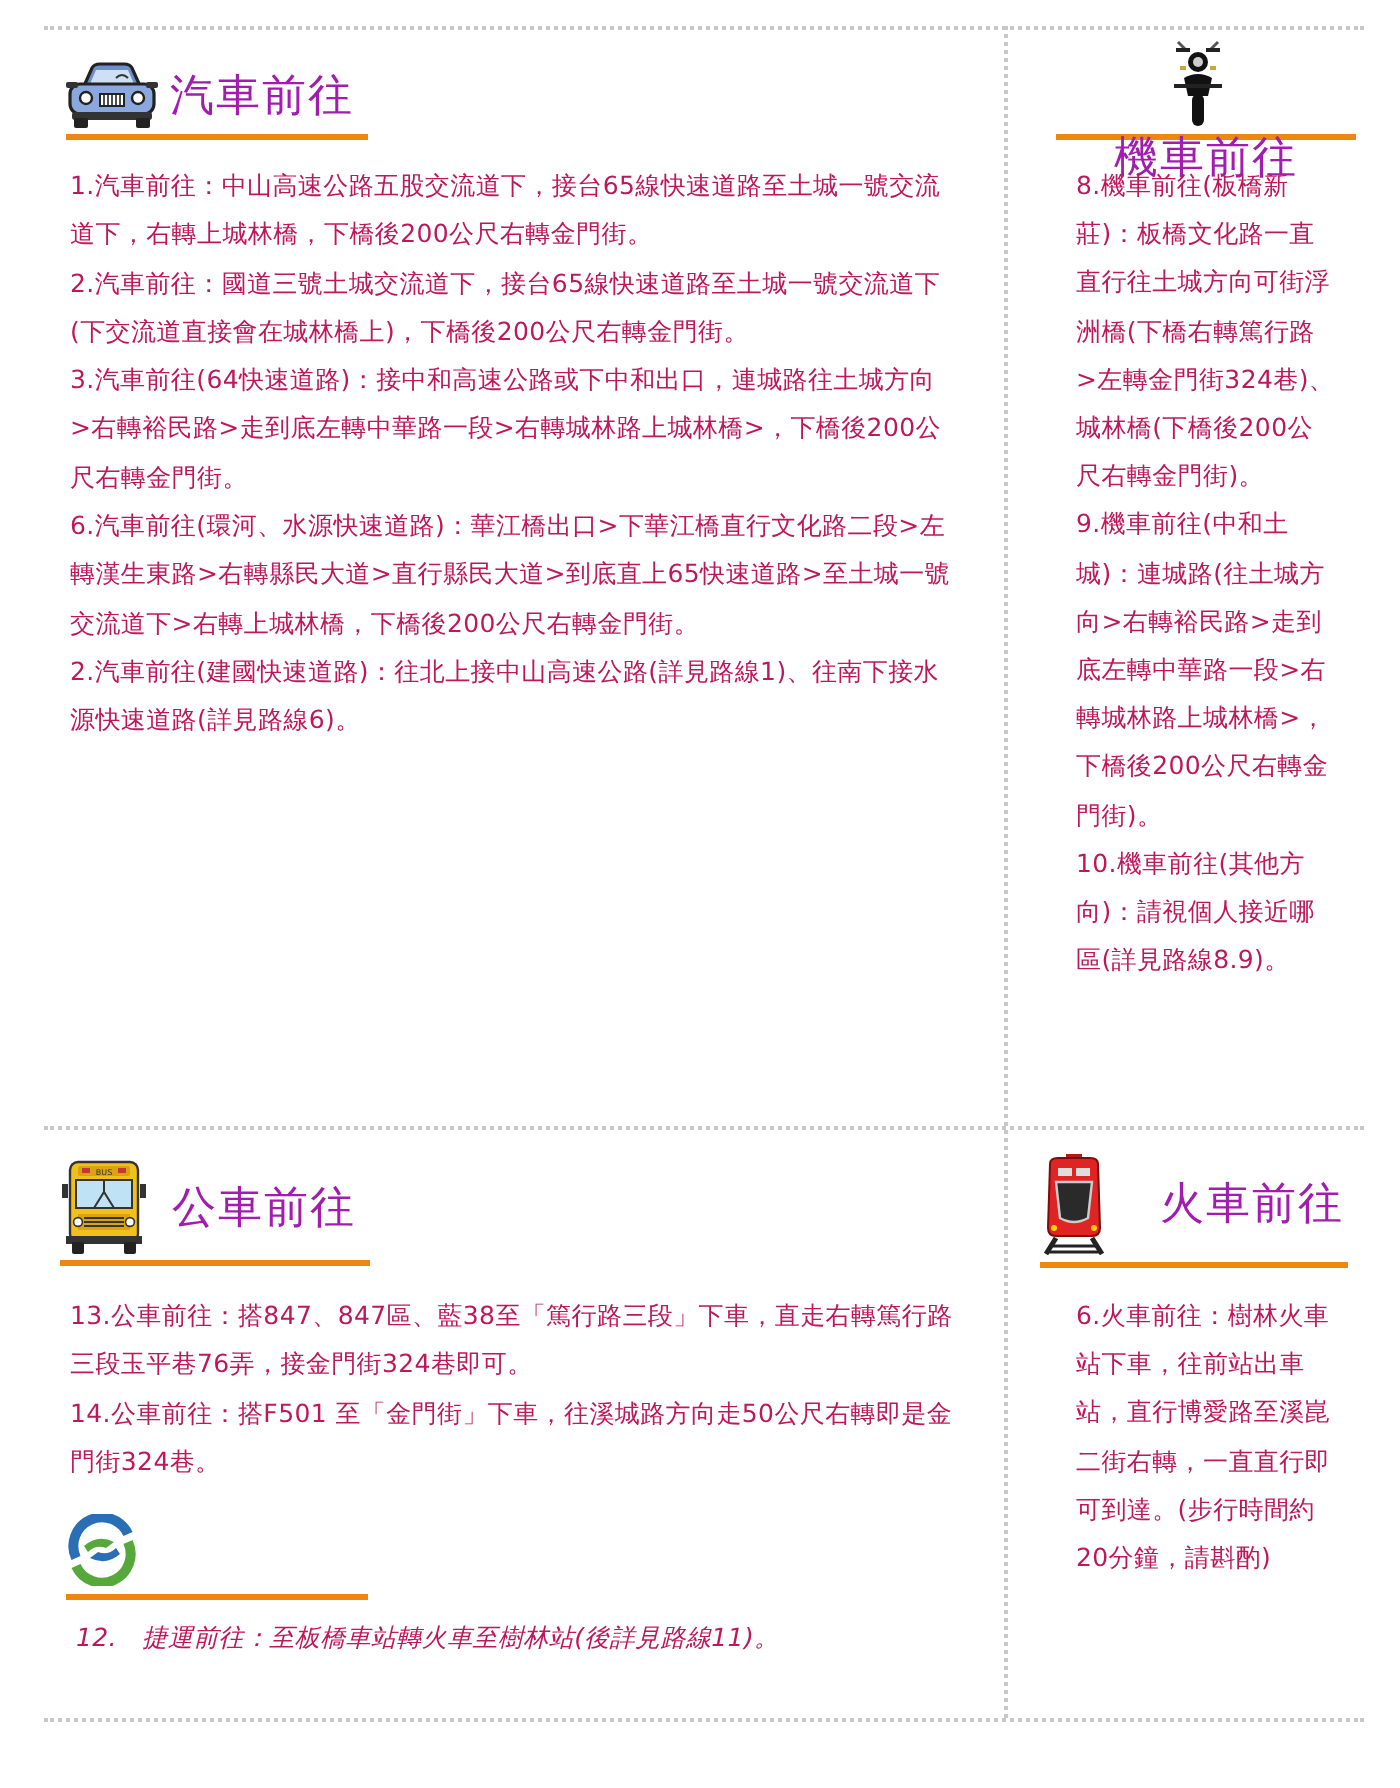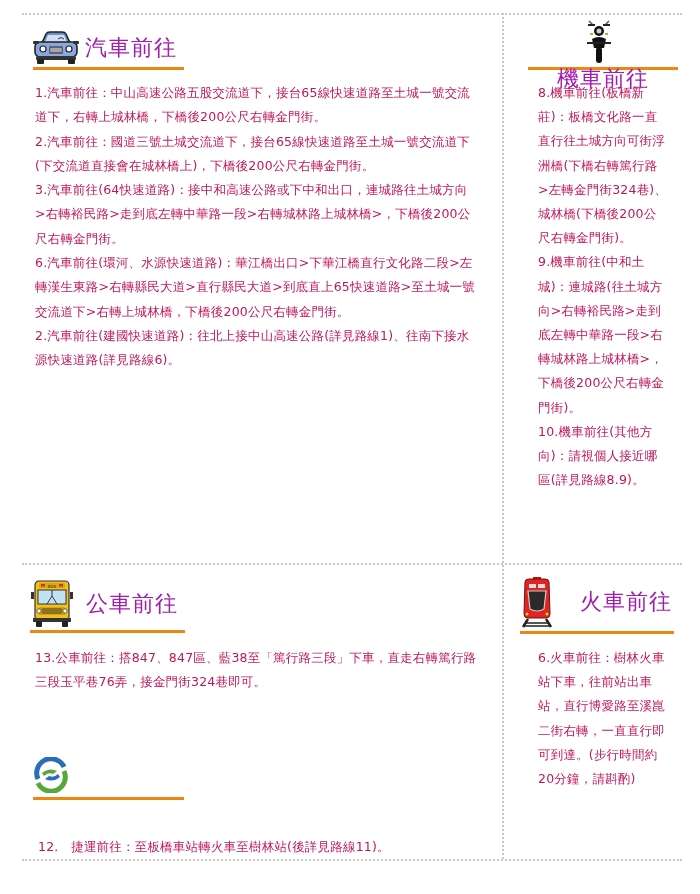--- a/index.html
+++ b/index.html
@@ -115,35 +115,36 @@
         <circle cx="35" cy="31" r="2.2" fill="#fff" stroke="#333" stroke-width="0.8"></circle>
         <rect x="3" y="38" width="38" height="4" fill="#333"></rect>
         <rect x="6" y="41" width="6" height="6" rx="1" fill="#222"></rect>
         <rect x="32" y="41" width="6" height="6" rx="1" fill="#222"></rect>
       </svg>
     </span>
     <span class="title">公車前往</span>
   </div>
   <div class="body-text" style="left:35px; top:646px; width:442px;">
     <p>13.公車前往：搭847、847區、藍38至「篤行路三段」下車，直走右轉篤行路三段玉平巷76弄，接金門街324巷即可。</p>
+    <p>14.公車前往：搭F501 至「金門街」下車，往溪城路方向走50公尺右轉即是金門街324巷。</p>
   </div>
 </section>
 
 <section class="section">
   <div class="heading" style="left:33px; top:752px; width:151px; height:48px;">
     <span class="icon" style="width:36px; height:36px; margin-right:8px;">
       <svg width="36" height="36" viewBox="0 0 36 36">
         <path d="M5 22 A14 14 0 0 1 31 10" stroke="#2a6fb5" stroke-width="5" fill="none"></path>
         <path d="M31 14 A14 14 0 0 1 5 26" stroke="#56a83a" stroke-width="5" fill="none"></path>
         <path d="M9 16 Q16 10 24 14 L20 17 Q15 15 11 19 Z" fill="#56a83a"></path>
         <path d="M27 20 Q20 26 12 22 L16 19 Q21 21 25 17 Z" fill="#2a6fb5"></path>
       </svg>
     </span>
   </div>
-  <div class="body-text" style="left:38px; top:835px; width:440px;">
+  <div class="body-text" style="left:38px; top:807px; width:440px;font-style:italic;">
     <p style="white-space:pre;">12.　捷運前往：至板橋車站轉火車至樹林站(後詳見路線11)。</p>
   </div>
 </section>
 
 <section class="section">
   <div class="heading" style="left:520px; top:572px; width:154px; height:62px;">
     <span class="icon" style="width:34px; height:52px; margin-left:0px; margin-right:26px;">
       <svg width="34" height="52" viewBox="0 0 34 52">
         <rect x="13" y="1" width="8" height="4" fill="#b81818"></rect>
         <path d="M5 6 Q5 3 9 3 L25 3 Q29 3 29 6 L30 38 Q30 42 26 42 L8 42 Q4 42 4 38 Z" fill="#e02424" stroke="#7a0d0d" stroke-width="1"></path>

